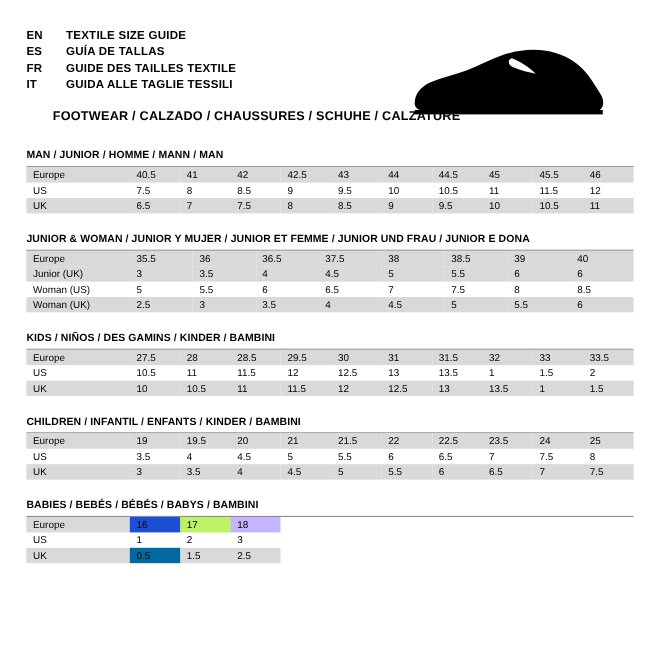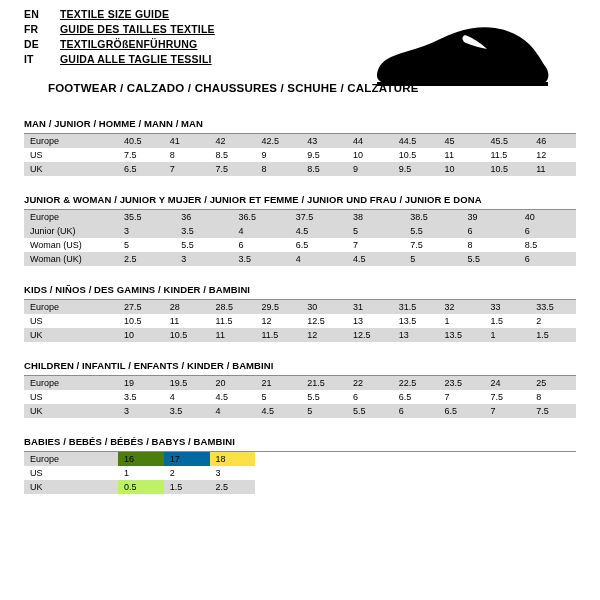--- a/index.html
+++ b/index.html
@@ -12,21 +12,21 @@
     background: #ffffff;
     font-family: "Liberation Sans", sans-serif;
     color: #000000;
     overflow: hidden;
   }
   .page {
     position: relative;
     width: 600px;
     height: 600px;
     box-sizing: border-box;
-    padding: 8px 24px 0 24px;
+    padding: 26px 24px 0 24px;
   }
 
   
   .header {
     position: relative;
     height: 92px;
   }
   .lang-table {
     border-collapse: collapse;
     font-size: 10.5px;
@@ -37,21 +37,20 @@
     vertical-align: top;
     line-height: 13.5px;
     white-space: nowrap;
   }
   .lang-code {
     width: 36px;
     font-weight: bold;
   }
   .lang-title {
     font-weight: bold;
-    text-decoration: underline;
   }
 
   .shoe-art {
     position: absolute;
     right: 22px;
     top: 16px;
     width: 185px;
     height: 70px;
   }
 
@@ -104,26 +103,26 @@
 <div class="page">
 
   <div class="header">
     <table class="lang-table">
       <tbody>
           <tr>
         <td class="lang-code">EN</td>
         <td class="lang-title">TEXTILE SIZE GUIDE</td>
       </tr>
       <tr>
+        <td class="lang-code">ES</td>
+        <td class="lang-title">GUÍA DE TALLAS</td>
+      </tr>
+      <tr>
         <td class="lang-code">FR</td>
         <td class="lang-title">GUIDE DES TAILLES TEXTILE</td>
-      </tr>
-      <tr>
-        <td class="lang-code">DE</td>
-        <td class="lang-title">TEXTILGRÖßENFÜHRUNG</td>
       </tr>
       <tr>
         <td class="lang-code">IT</td>
         <td class="lang-title">GUIDA ALLE TAGLIE TESSILI</td>
       </tr>
     </tbody>
       </table>
 
     <div class="shoe-art">
       <svg viewBox="0 0 185 70" width="185" height="70" xmlns="http://www.w3.org/2000/svg">
@@ -330,23 +329,23 @@
     </tbody>
       </table>
   </div>
 
   <div class="group babies">
     <div class="group-head">BABIES / BEBÉS / BÉBÉS / BABYS / BAMBINI</div>
     <table class="sizes">
       <tbody>
           <tr>
         <td class="rowlabel shade-cell" style="background:#d9d9d9">Europe</td>
-        <td style="background:#4d7c0f">16</td>
-        <td style="background:#0369a1">17</td>
-        <td style="background:#fde047">18</td>
+        <td style="background:#1d4ed8">16</td>
+        <td style="background:#bef264">17</td>
+        <td style="background:#c4b5fd">18</td>
         <td></td>
         <td></td>
         <td></td>
         <td></td>
         <td></td>
         <td></td>
         <td></td>
       </tr>
       <tr>
         <td class="rowlabel">US</td>
@@ -356,21 +355,21 @@
         <td></td>
         <td></td>
         <td></td>
         <td></td>
         <td></td>
         <td></td>
         <td></td>
       </tr>
       <tr>
         <td class="rowlabel" style="background:#d9d9d9">UK</td>
-        <td style="background:#bef264">0.5</td>
+        <td style="background:#0369a1">0.5</td>
         <td style="background:#d9d9d9">1.5</td>
         <td style="background:#d9d9d9">2.5</td>
         <td></td>
         <td></td>
         <td></td>
         <td></td>
         <td></td>
         <td></td>
         <td></td>
       </tr>

